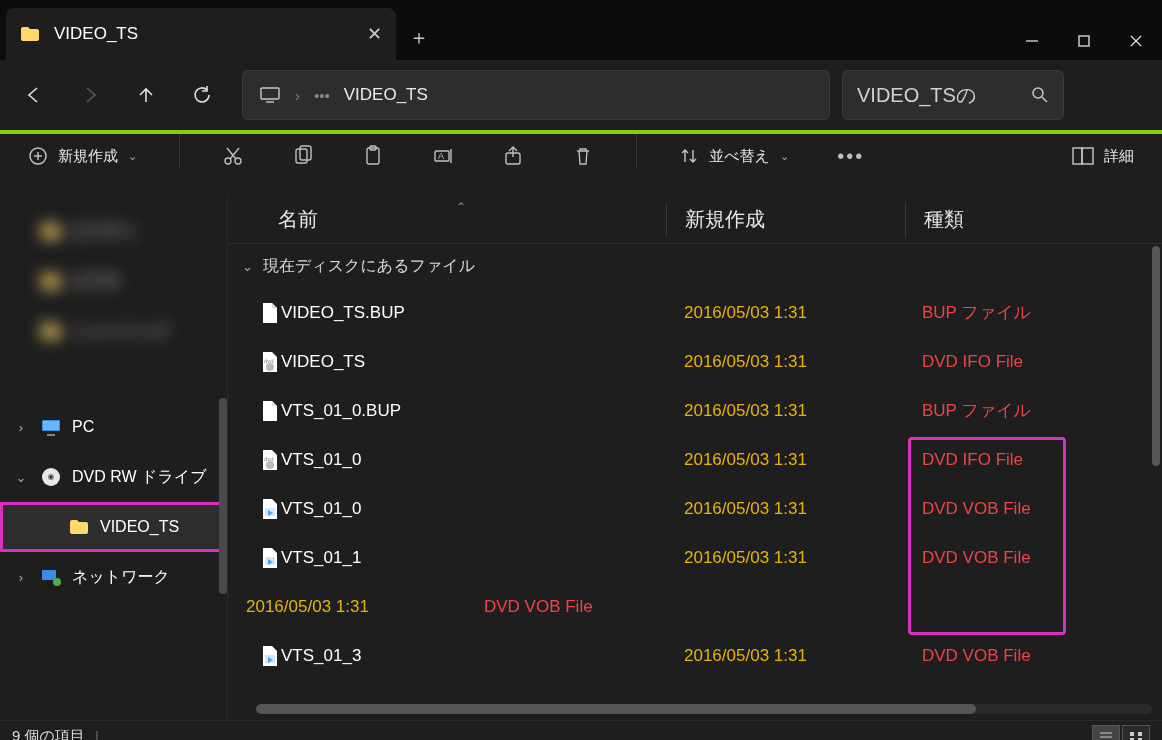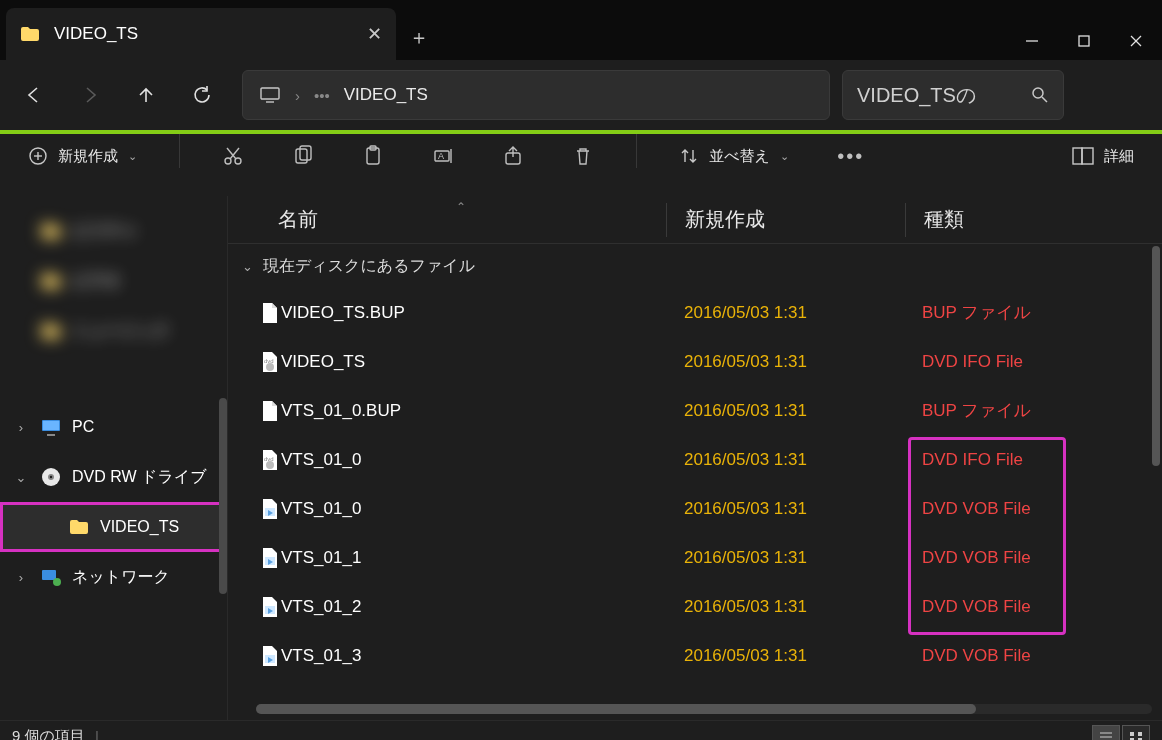--- a/index.html
+++ b/index.html
@@ -402,30 +402,20 @@
                 <rect x="4" y="10" width="10" height="8" fill="#cfe8ff"></rect>
                 <polygon points="7,12 7,18 12,15" fill="#5aa0e0"></polygon>
               </svg>
             </span>
             <span>VTS_01_1</span>
           </div>
           <div class="fr-date">2016/05/03 1:31</div>
           <div class="fr-type">DVD VOB File</div>
         </div>
         <div class="filerow">
-          <div class="fr-name">
-            <span class="fr-icon">
-              <svg width="18" height="22">
-                <path d="M2 1 h9 l5 5 v15 H2 Z" fill="#fff"></path>
-                <rect x="4" y="10" width="10" height="8" fill="#cfe8ff"></rect>
-                <polygon points="7,12 7,18 12,15" fill="#5aa0e0"></polygon>
-              </svg>
-            </span>
-            <span>VTS_01_2</span>
-          </div>
           <div class="fr-date">2016/05/03 1:31</div>
           <div class="fr-type">DVD VOB File</div>
         </div>
         <div class="filerow">
           <div class="fr-name">
             <span class="fr-icon">
               <svg width="18" height="22">
                 <path d="M2 1 h9 l5 5 v15 H2 Z" fill="#fff"></path>
                 <rect x="4" y="10" width="10" height="8" fill="#cfe8ff"></rect>
                 <polygon points="7,12 7,18 12,15" fill="#5aa0e0"></polygon>

